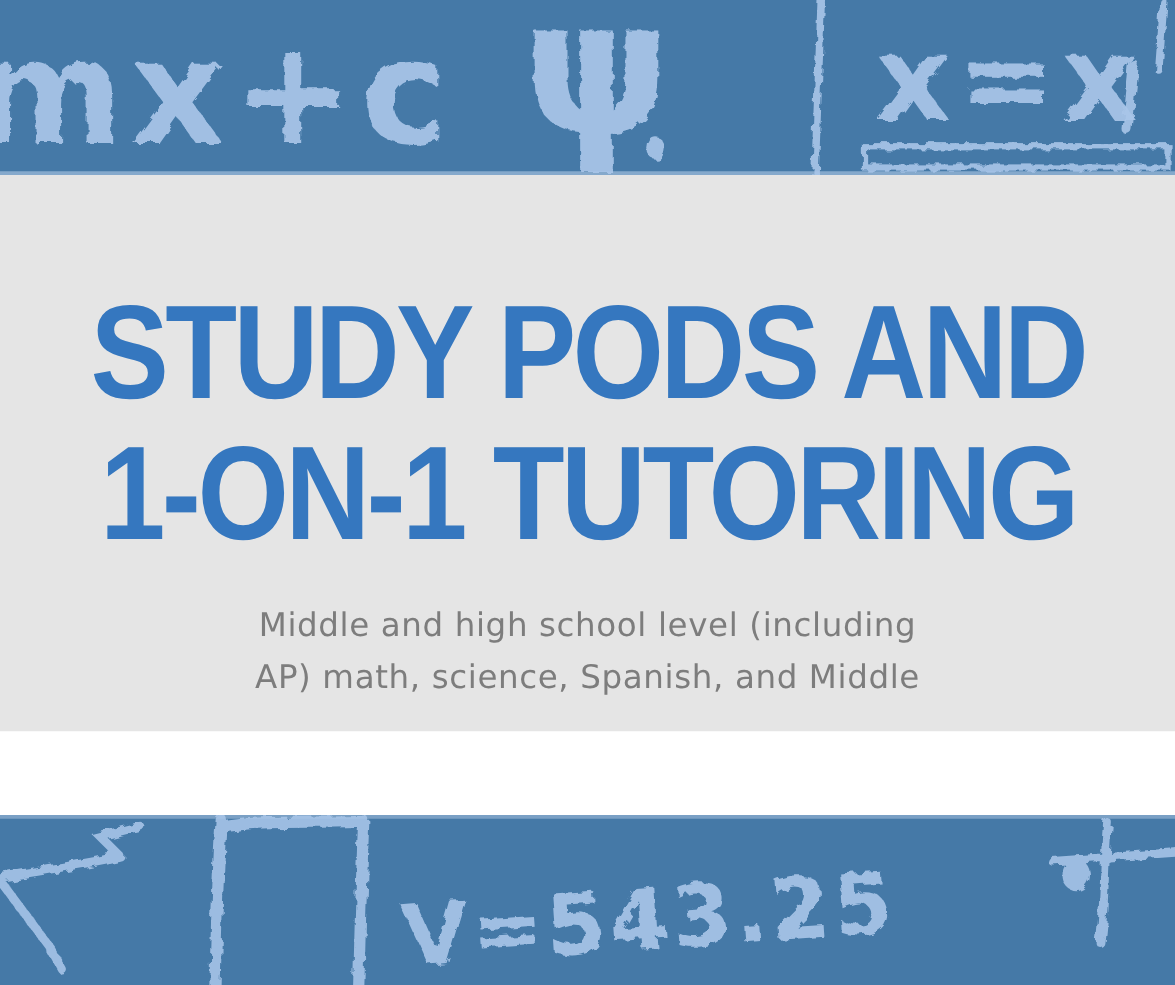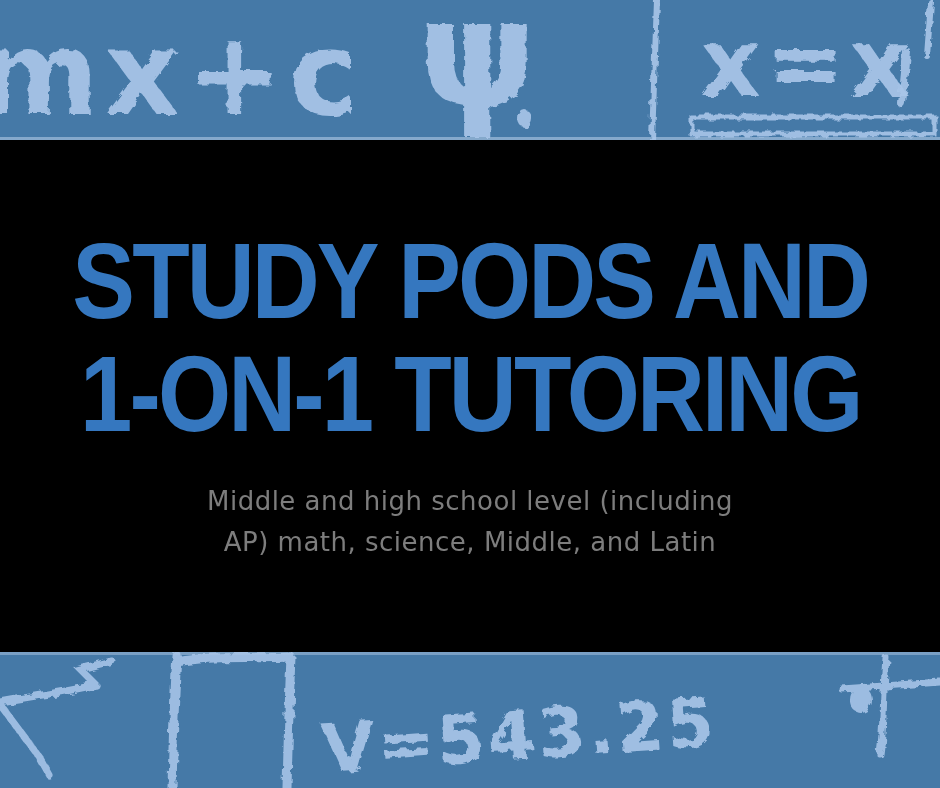--- a/index.html
+++ b/index.html
@@ -17,22 +17,22 @@
   .band-top{top:0;height:140px;box-shadow:inset 0 -3px 0 rgba(186,209,235,.55);}
   .band-bottom{top:652px;height:136px;box-shadow:inset 0 3px 0 rgba(186,209,235,.45);}
   .chalk-svg{position:absolute;top:0;left:0;width:100%;height:100%;display:block;}
   .chalk-text{
     font-family:"DejaVu Sans", sans-serif;
     font-weight:bold;
   }
 
   
   .band-white{
-    position:absolute;top:140px;left:0;width:940px;height:512px;
-    background:#000000;
+    position:absolute;top:140px;left:0;width:940px;height:445px;
+    background:#e5e5e5;
     display:flex;flex-direction:column;align-items:center;
     padding-top:86px;box-sizing:border-box;
   }
   .poster-title{
     margin:0;display:flex;flex-direction:column;align-items:center;
     color:#3577BF;
     font-size:97px;font-weight:bold;letter-spacing:-3px;line-height:1.16;
     text-align:center;white-space:nowrap;
   }
   .title-line{display:block;transform:scale(0.97,1.10);}
@@ -73,21 +73,21 @@
     </svg>
   </div>
 
   <main class="band-white">
     <h1 class="poster-title">
       <span class="title-line">STUDY PODS AND</span>
       <span class="title-line">1-ON-1 TUTORING</span>
     </h1>
     <p class="poster-subtitle">
       <span class="subtitle-line">Middle and high school level (including</span>
-      <span class="subtitle-line">AP) math, science, Middle, and Latin</span>
+      <span class="subtitle-line">AP) math, science, Spanish, and Middle</span>
     </p>
   </main>
 
   <div class="band-bottom">
     <svg class="chalk-svg" viewBox="0 0 940 136" aria-hidden="true">
       <g filter="url(#chalkF)" fill="#A9C6E9" opacity="0.9">
         <text class="chalk-text" x="322" y="112" font-size="68" letter-spacing="3" transform="rotate(-4 450 95)">V=543.25</text>
       </g>
       <g filter="url(#chalkF)" stroke="#A9C6E9" fill="none" stroke-linecap="round" opacity="0.88">
         <path d="M0,50 C35,44 65,40 96,33 M96,33 L80,17 L112,9 M2,55 L40,106 M40,106 L50,124" stroke-width="7"></path>

